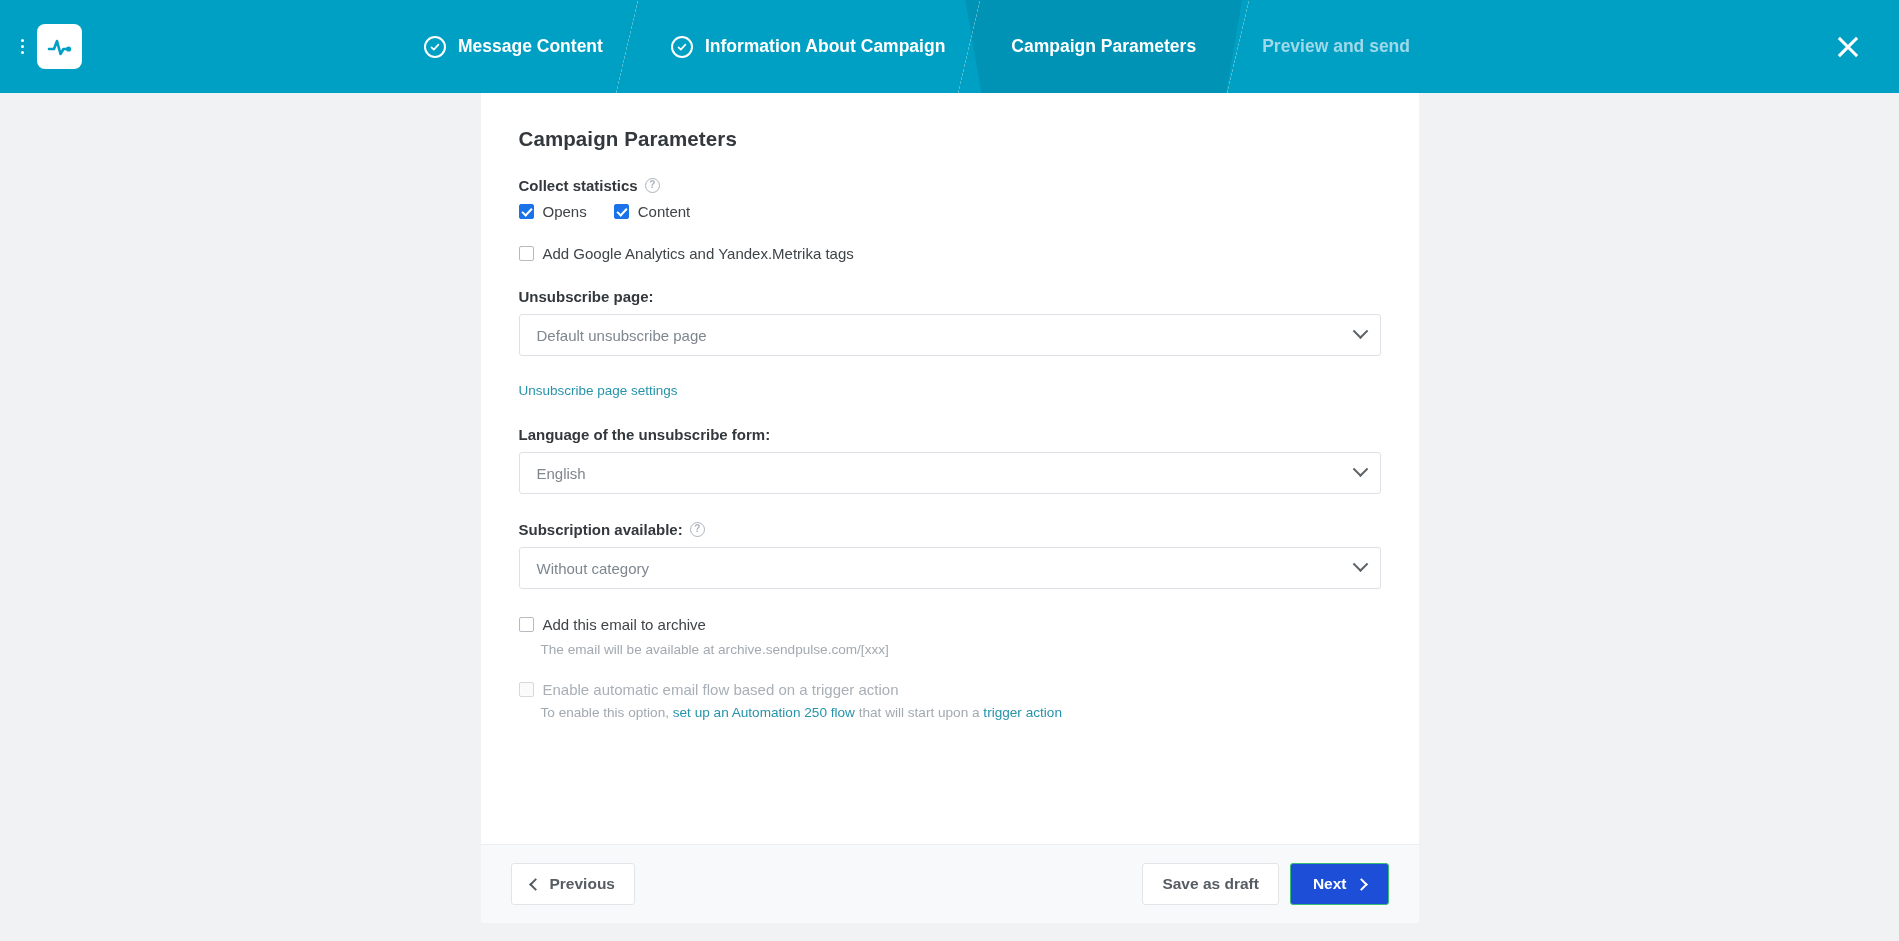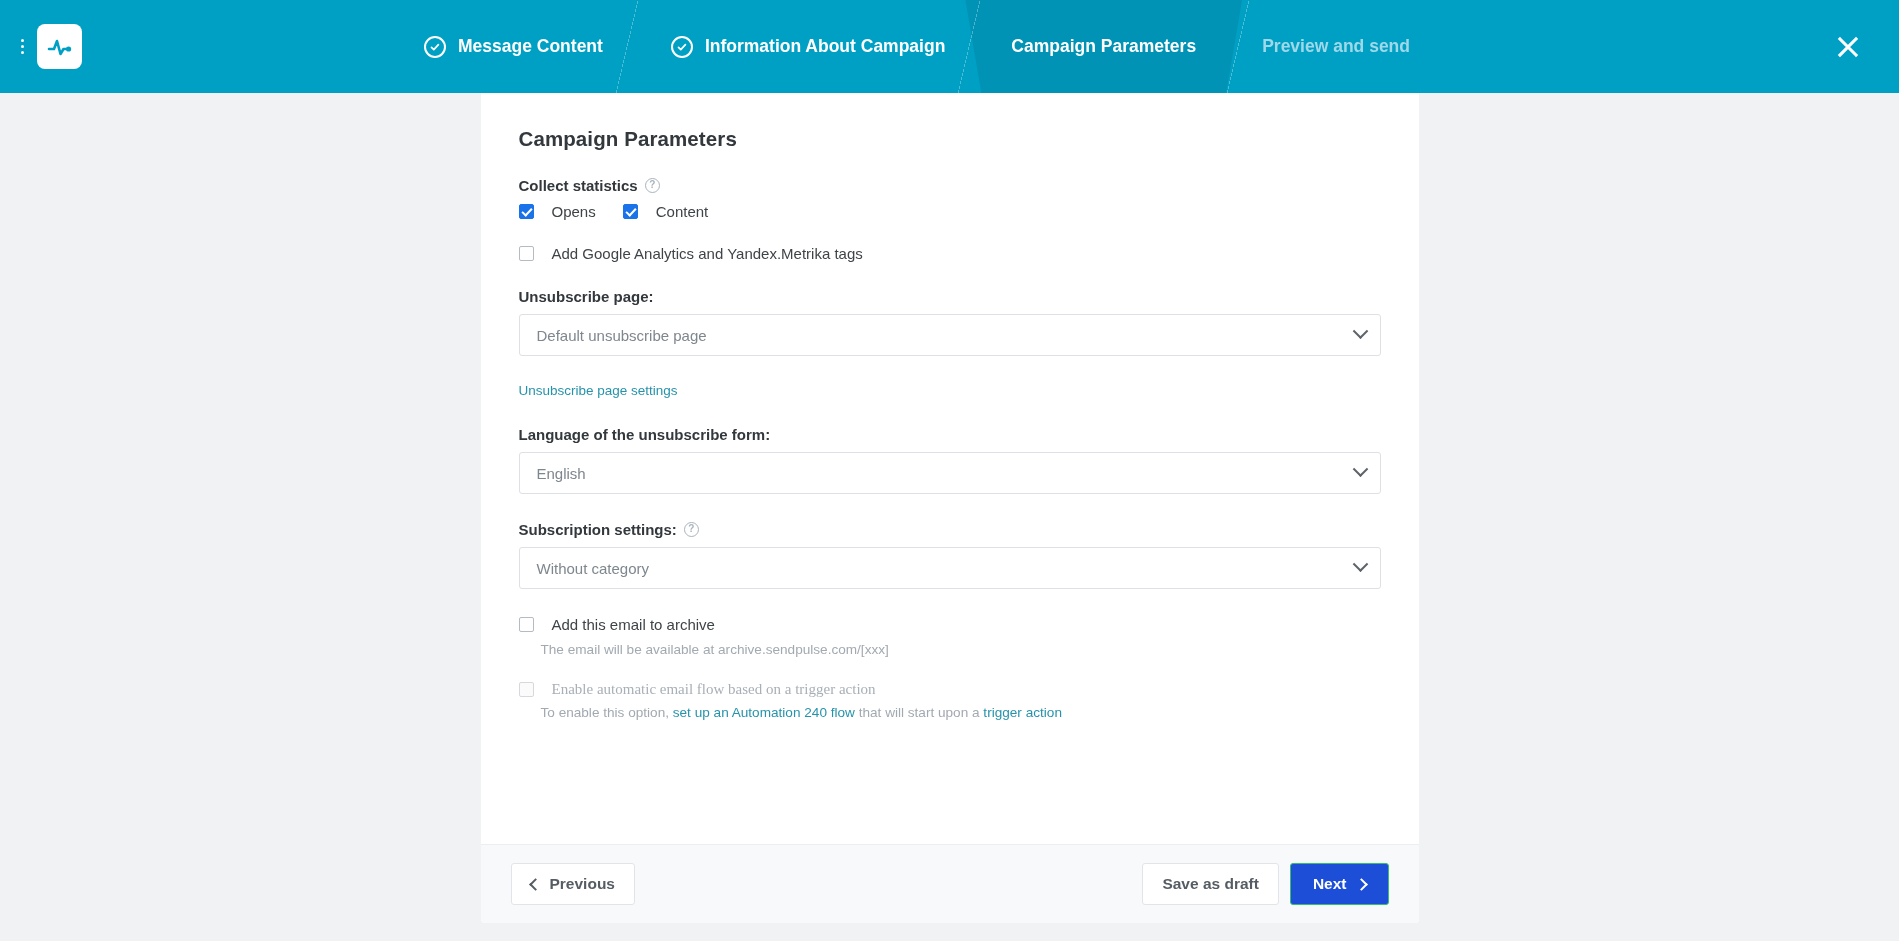--- a/index.html
+++ b/index.html
@@ -144,21 +144,21 @@
     font-size: 10px;
     font-weight: bold;
     line-height: 12.3px;
     text-align: center;
     font-family: "Liberation Sans", sans-serif;
     cursor: pointer;
     user-select: none;
   }
 
   
-  .cb-row { display: flex; align-items: center; gap: 18px; }
+  .cb-row { display: flex; align-items: center; gap: 9px; }
   .cb-group { display: flex; align-items: center; gap: 27px; margin-bottom: 25px; }
 
   .cb {
     width: 15px; height: 15px; flex: 0 0 15px;
     border: 1.4px solid #b5bbc2;
     border-radius: 2px;
     background: #ffffff;
     position: relative;
     cursor: pointer;
   }
@@ -171,21 +171,21 @@
     position: absolute;
     left: 4.3px; top: 1.2px;
     width: 4px; height: 8px;
     border: solid #ffffff;
     border-width: 0 2px 2px 0;
     transform: rotate(43deg);
   }
   .cb.disabled { border-color: #d5d9dd; background: #fbfbfc; cursor: default; }
 
   .cb-label { font-size: 15px; color: #3f4448; }
-  .cb-label.muted { color: #a8afb6; font-family: Liberation Serif, serif; }
+  .cb-label.muted { color: #a8afb6; }
 
   .row-block { margin-bottom: 23px; }
 
   .select {
     width: 100%;
     height: 42px;
     border: 1px solid #dde1e5;
     border-radius: 3px;
     background: #ffffff;
     display: flex;
@@ -369,21 +369,21 @@
         <div class="select">
           <span class="val">English</span>
           <span class="chev"></span>
         </div>
       </div>
 
       <div class="gap-lg"></div>
 
       <div>
         <div class="field-label">
-          <span>Subscription settings:</span>
+          <span>Subscription available:</span>
           <span class="help-icon">?</span>
         </div>
         <div class="select">
           <span class="val">Without category</span>
           <span class="chev"></span>
         </div>
       </div>
 
       <div class="gap-lg"></div>
 
@@ -396,21 +396,21 @@
       </div>
 
       <div class="gap-lg" style="height:24px;"></div>
 
       <div>
         <div class="cb-row">
           <span class="cb disabled"></span>
           <span class="cb-label muted">Enable automatic email flow based on a trigger action</span>
         </div>
         <div class="hint tight">
-          <span>To enable this option, </span><a class="link-inline">set up an Automation 240 flow</a><span> that will start upon a </span><a class="link-inline">trigger action</a>
+          <span>To enable this option, </span><a class="link-inline">set up an Automation 250 flow</a><span> that will start upon a </span><a class="link-inline">trigger action</a>
         </div>
       </div>
 
     </div>
 
     <div class="card-footer">
       <div class="btn btn-ghost">
         <span class="ch-l"></span>
         <span>Previous</span>
       </div>

